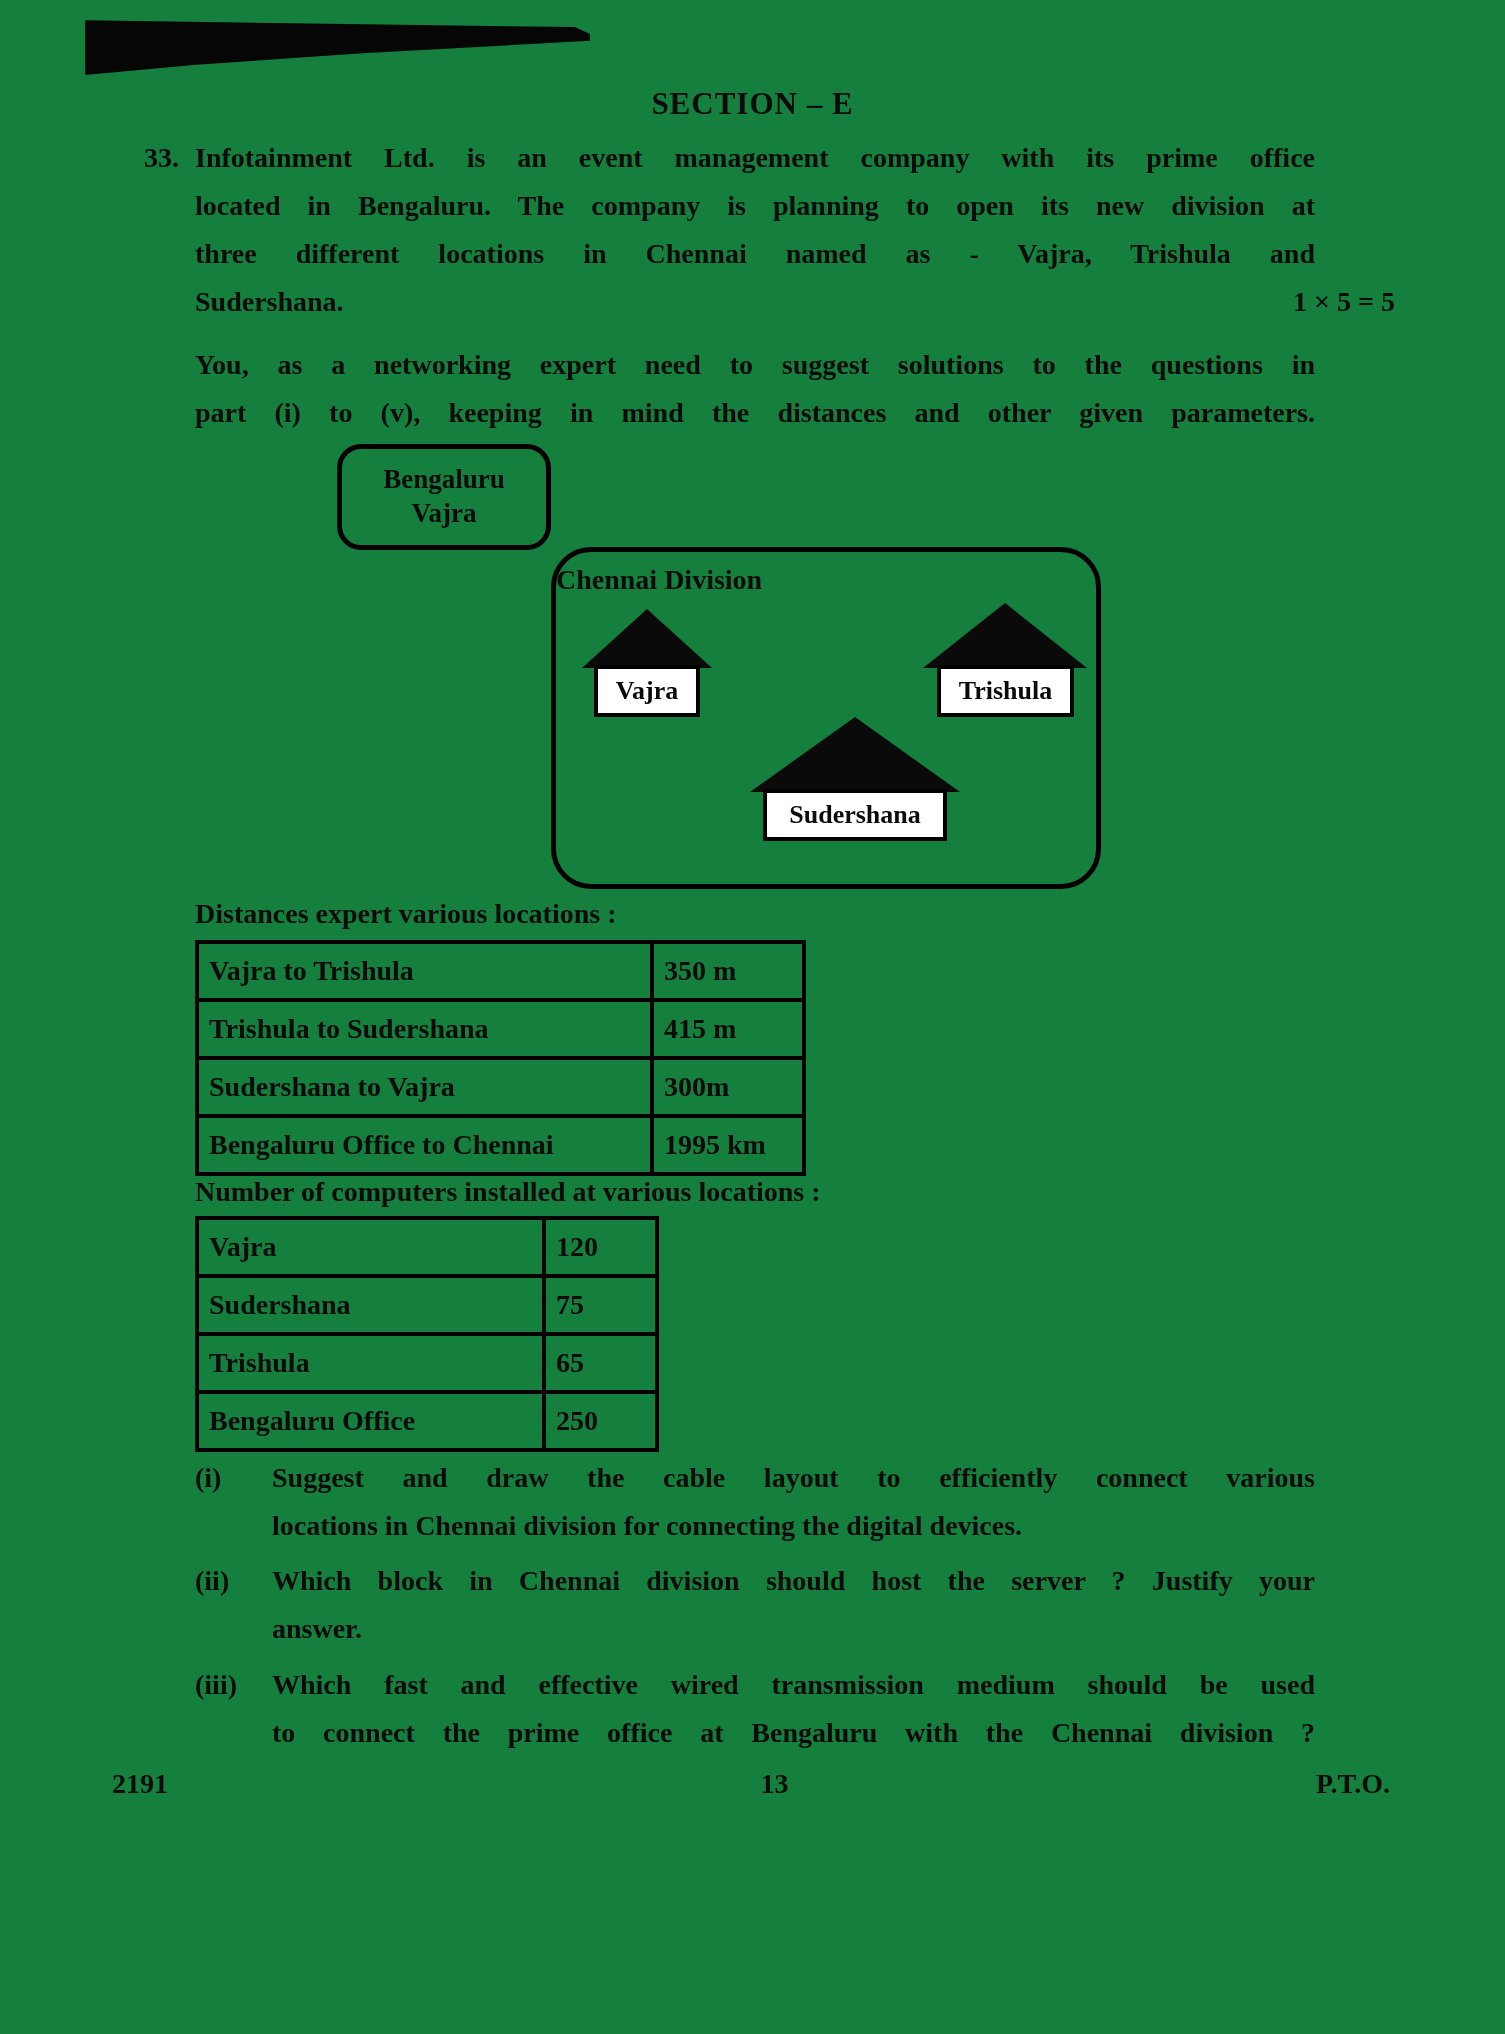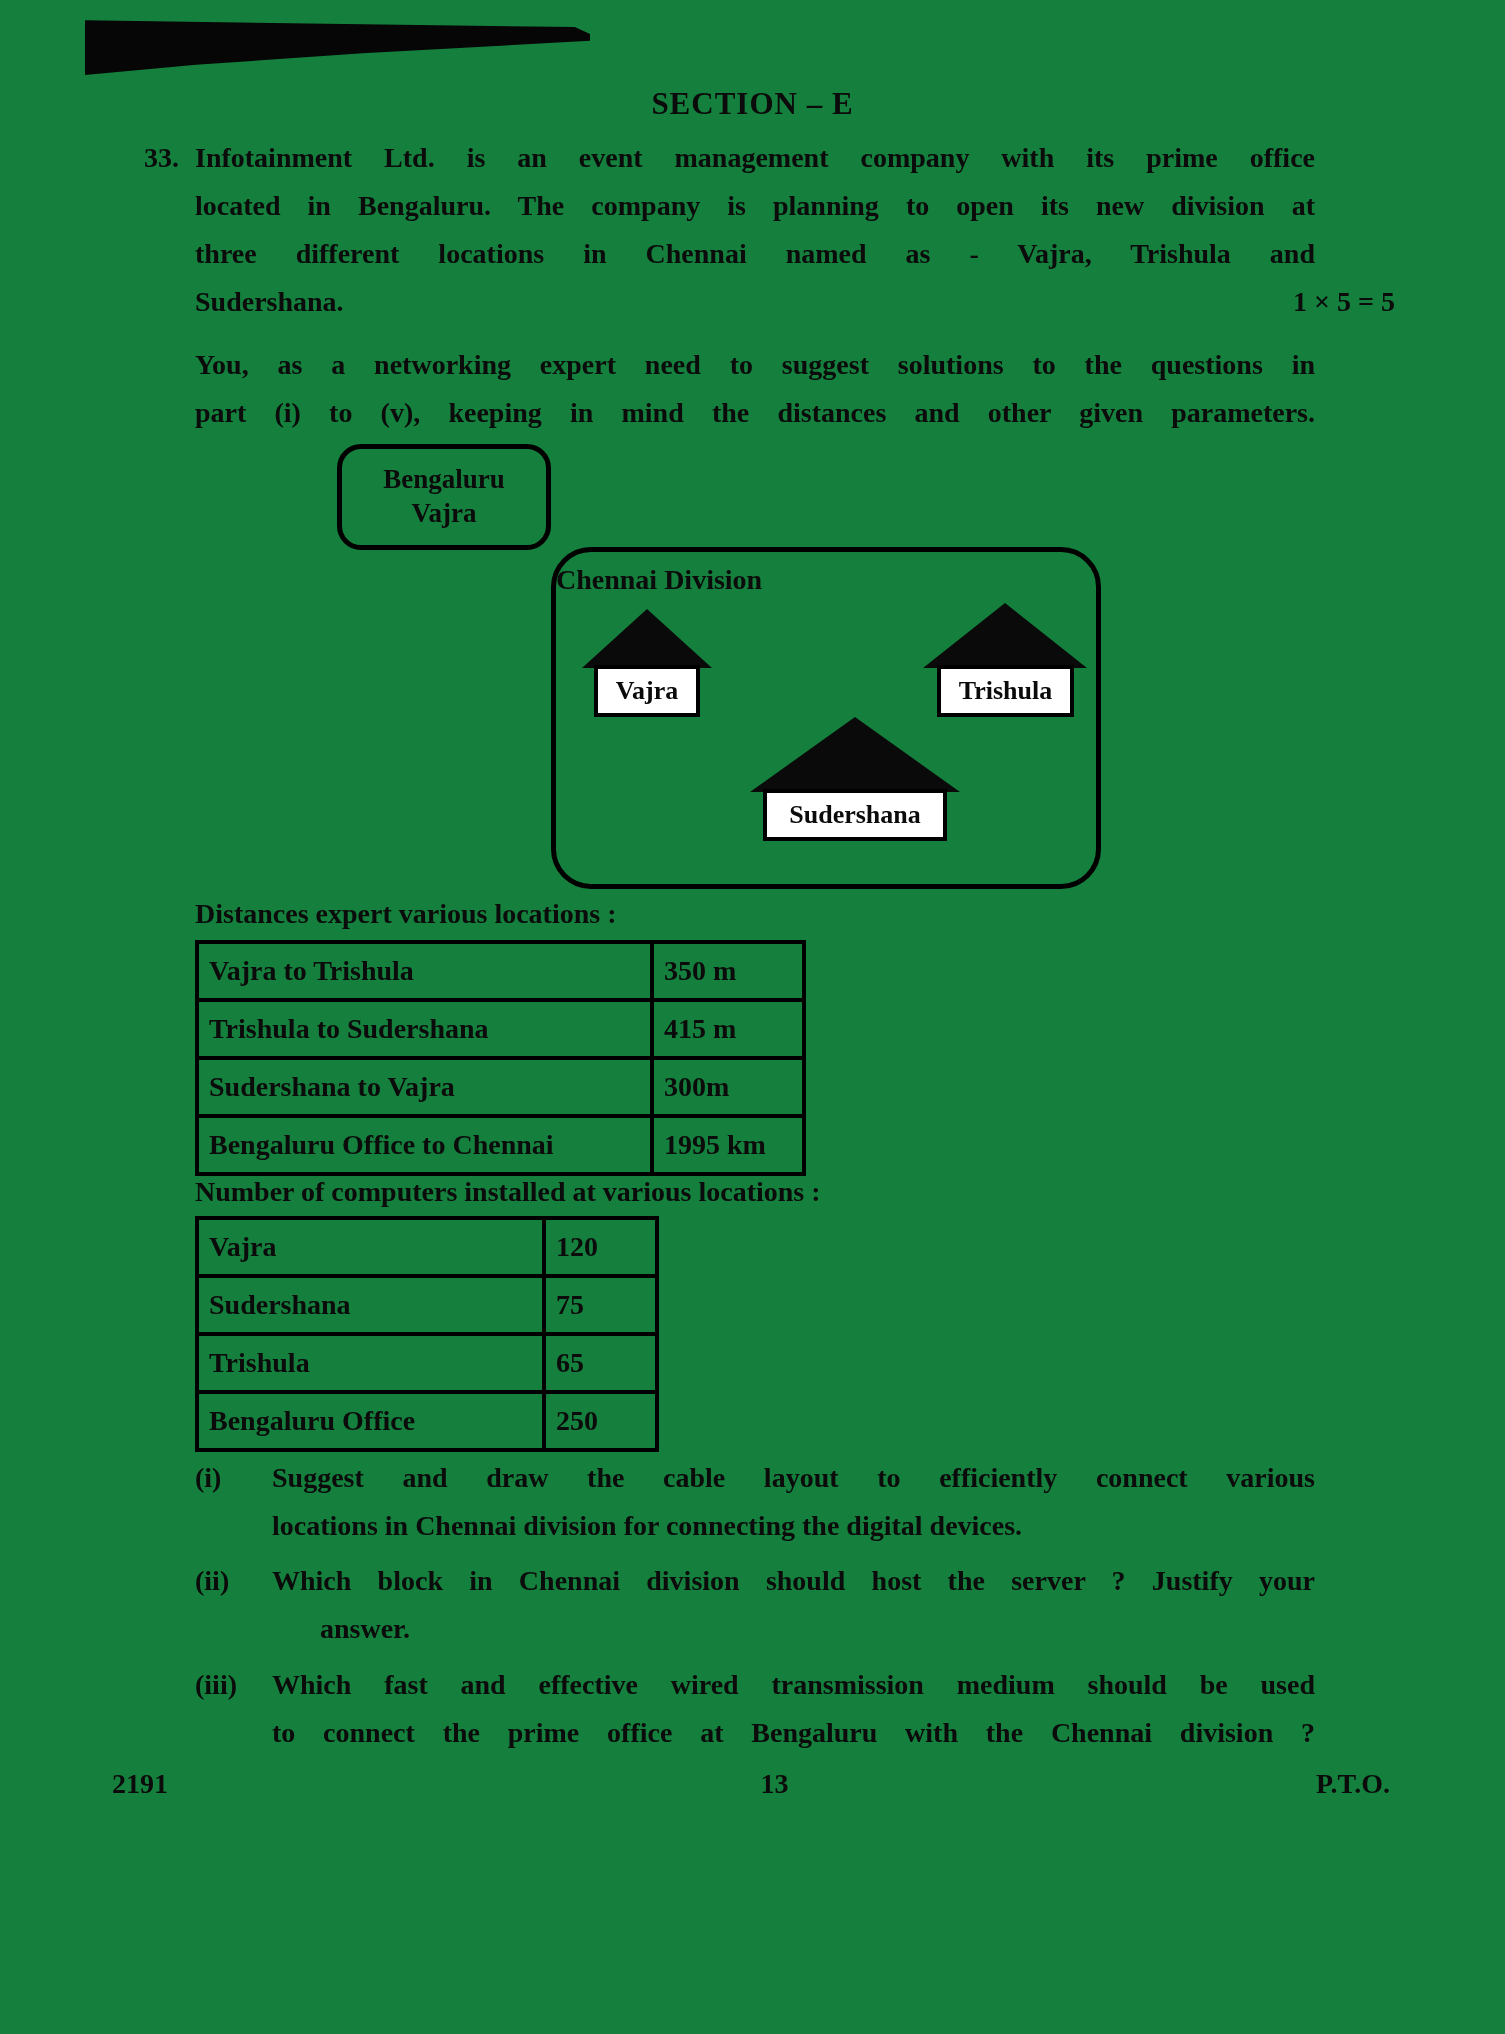--- a/index.html
+++ b/index.html
@@ -171,21 +171,21 @@
     </tr>
   </tbody>
     </table>
 
   <div class="abs q-marker" style="top:1462px;">(i)</div>
   <div class="abs q-line just" style="top:1462px;">Suggest and draw the cable layout to efficiently connect various</div>
   <div class="abs q-line" style="top:1510px;">locations in Chennai division for connecting the digital devices.</div>
 
   <div class="abs q-marker" style="top:1565px;">(ii)</div>
   <div class="abs q-line just" style="top:1565px;">Which block in Chennai division should host the server ? Justify your</div>
-  <div class="abs q-line" style="top:1613px;margin-left:48px;">answer.</div>
+  <div class="abs q-line" style="top:1613px;">answer.</div>
 
   <div class="abs q-marker" style="top:1669px;">(iii)</div>
   <div class="abs q-line just" style="top:1669px;">Which fast and effective wired transmission medium should be used</div>
   <div class="abs q-line just" style="top:1717px;">to connect the prime office at Bengaluru with the Chennai division ?</div>
 
   <div class="abs footer-left">2191</div>
   <div class="abs footer-center">13</div>
   <div class="abs footer-right">P.T.O.</div>
 
 </div>

